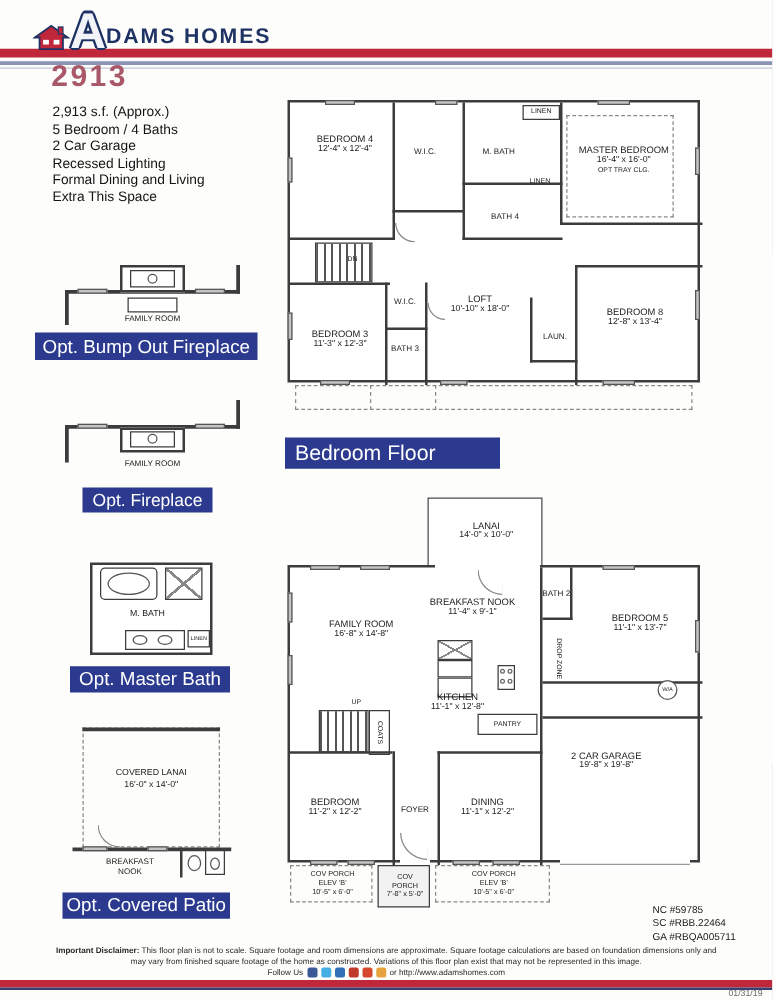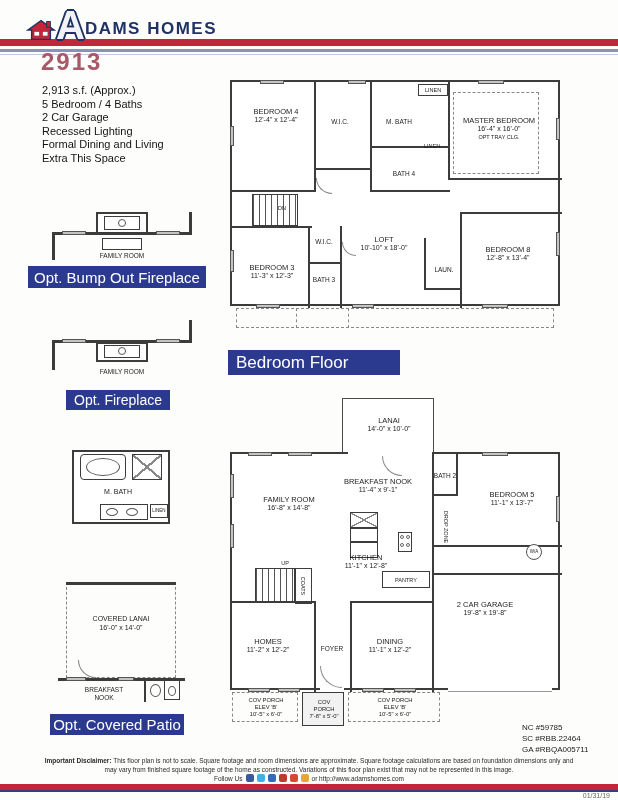--- a/index.html
+++ b/index.html
@@ -129,20 +129,21 @@
     <div class="box" style="left:8px;top:8px;width:46px;height:26px;border-radius:4px"></div>
     <div class="oval" style="left:14px;top:12px;width:34px;height:18px"></div>
     <div class="xbox" style="left:60px;top:8px;width:30px;height:26px"></div>
     <div class="optlabel" style="left:46px;top:46px;font-size:7px">M. BATH</div>
     <div class="box" style="left:28px;top:58px;width:48px;height:16px"></div>
     <div class="oval" style="left:34px;top:62px;width:12px;height:8px"></div>
     <div class="oval" style="left:54px;top:62px;width:12px;height:8px"></div>
     <div class="box" style="left:78px;top:58px;width:18px;height:14px"></div>
     <div class="optlabel" style="left:87px;top:65px;font-size:4.5px">LINEN</div>
   </div>
+  <div class="banner bc" style="left:56px;top:533px;width:128px;height:21px">Opt. Master Bath</div>
 
   <div style="position:absolute;left:58px;top:582px;width:127px;height:124px">
     <div class="dash" style="left:8px;top:0;width:110px;height:96px;border-width:1.5px"></div>
     <div class="w" style="left:8px;top:0;width:110px;height:3px"></div>
     <div class="rl" style="left:63px;top:42px;font-size:7px">
       <div>COVERED LANAI</div>
       <div class="dims">16'-0" x 14'-0"</div>
     </div>
     <div class="w" style="left:0;top:96px;width:127px;height:3px"></div>
     <div class="win" style="left:8px;top:95px;width:20px;height:4px"></div>
@@ -292,21 +293,21 @@
     </div>
     <div class="rl" style="left:134px;top:108px">
       <div>KITCHEN</div>
       <div class="dims">11'-1" x 12'-8"</div>
     </div>
     <div class="rl tiny" style="left:174px;top:126px">PANTRY</div>
     <div class="rl tiny vert" style="left:214px;top:73px">DROP ZONE</div>
     <div class="rl tiny vert" style="left:71px;top:132px">COATS</div>
     <div class="rl tiny" style="left:53px;top:109px">UP</div>
     <div class="rl" style="left:36px;top:192px">
-      <div>HOMES</div>
+      <div>BEDROOM</div>
       <div class="dims">11'-2" x 12'-2"</div>
     </div>
     <div class="rl small" style="left:100px;top:195px">FOYER</div>
     <div class="rl" style="left:158px;top:192px">
       <div>DINING</div>
       <div class="dims">11'-1" x 12'-2"</div>
     </div>
     <div class="rl" style="left:253px;top:155px">
       <div>2 CAR GARAGE</div>
       <div class="dims">19'-8" x 19'-8"</div>

